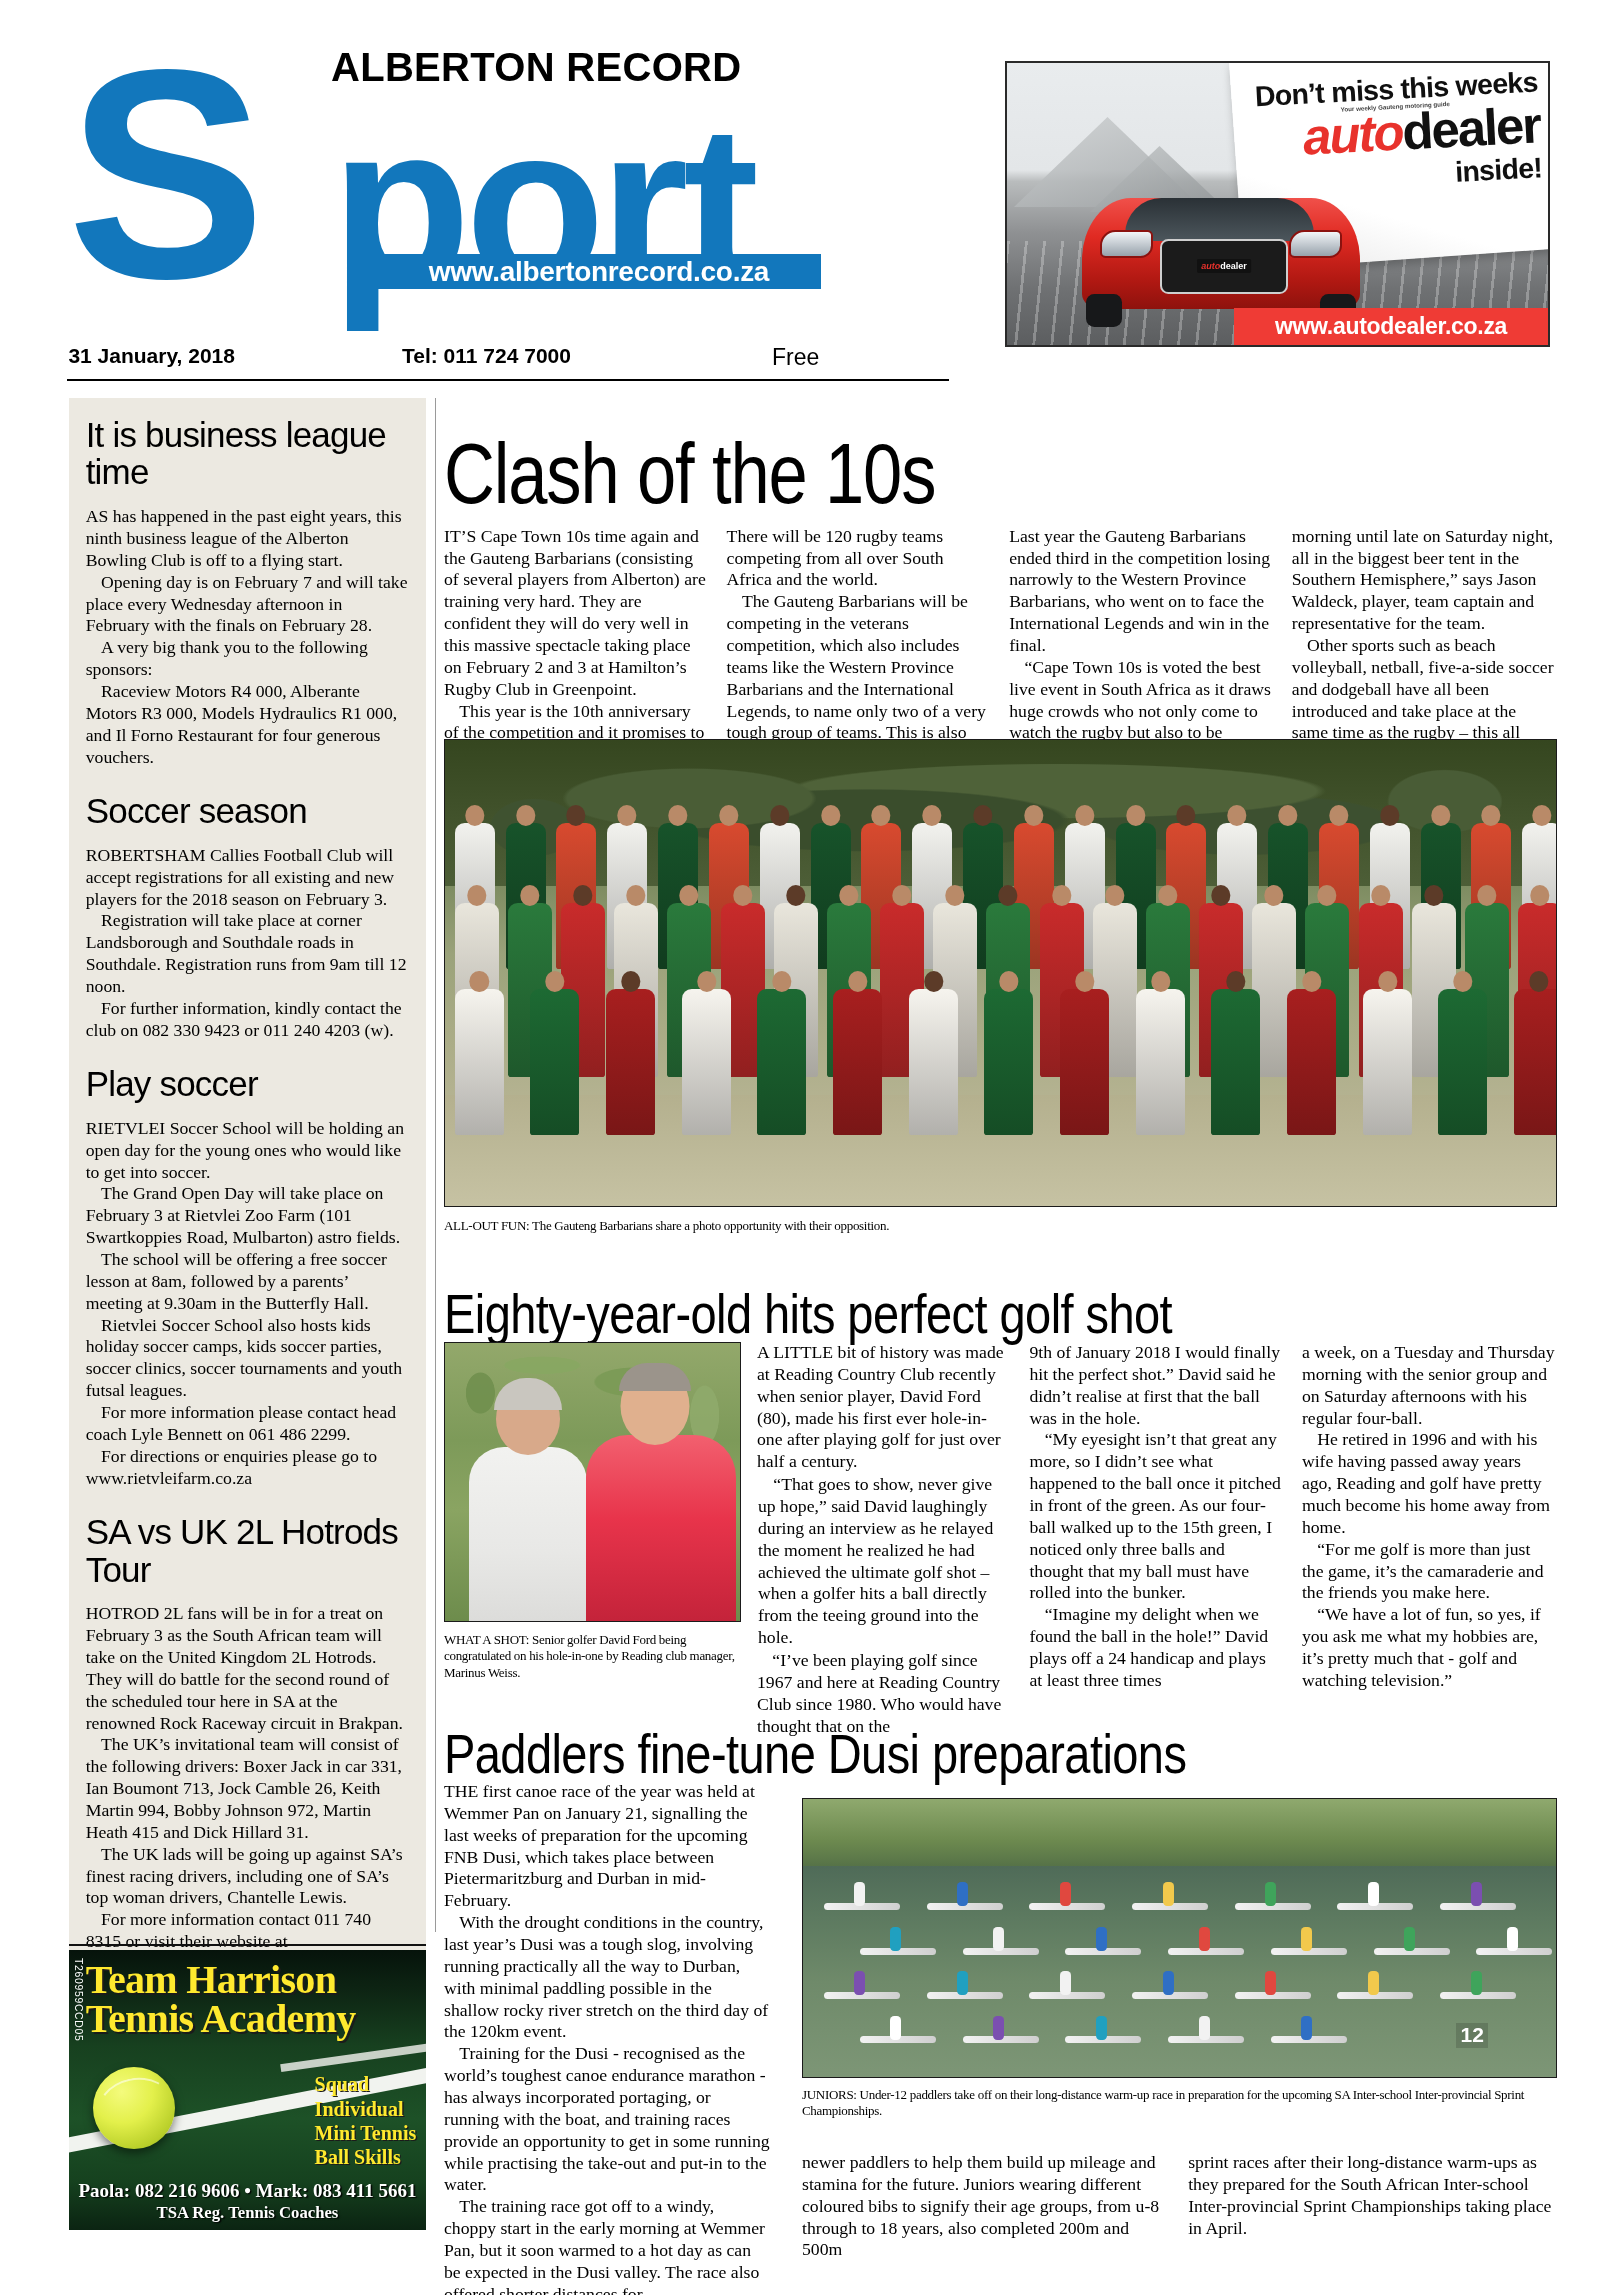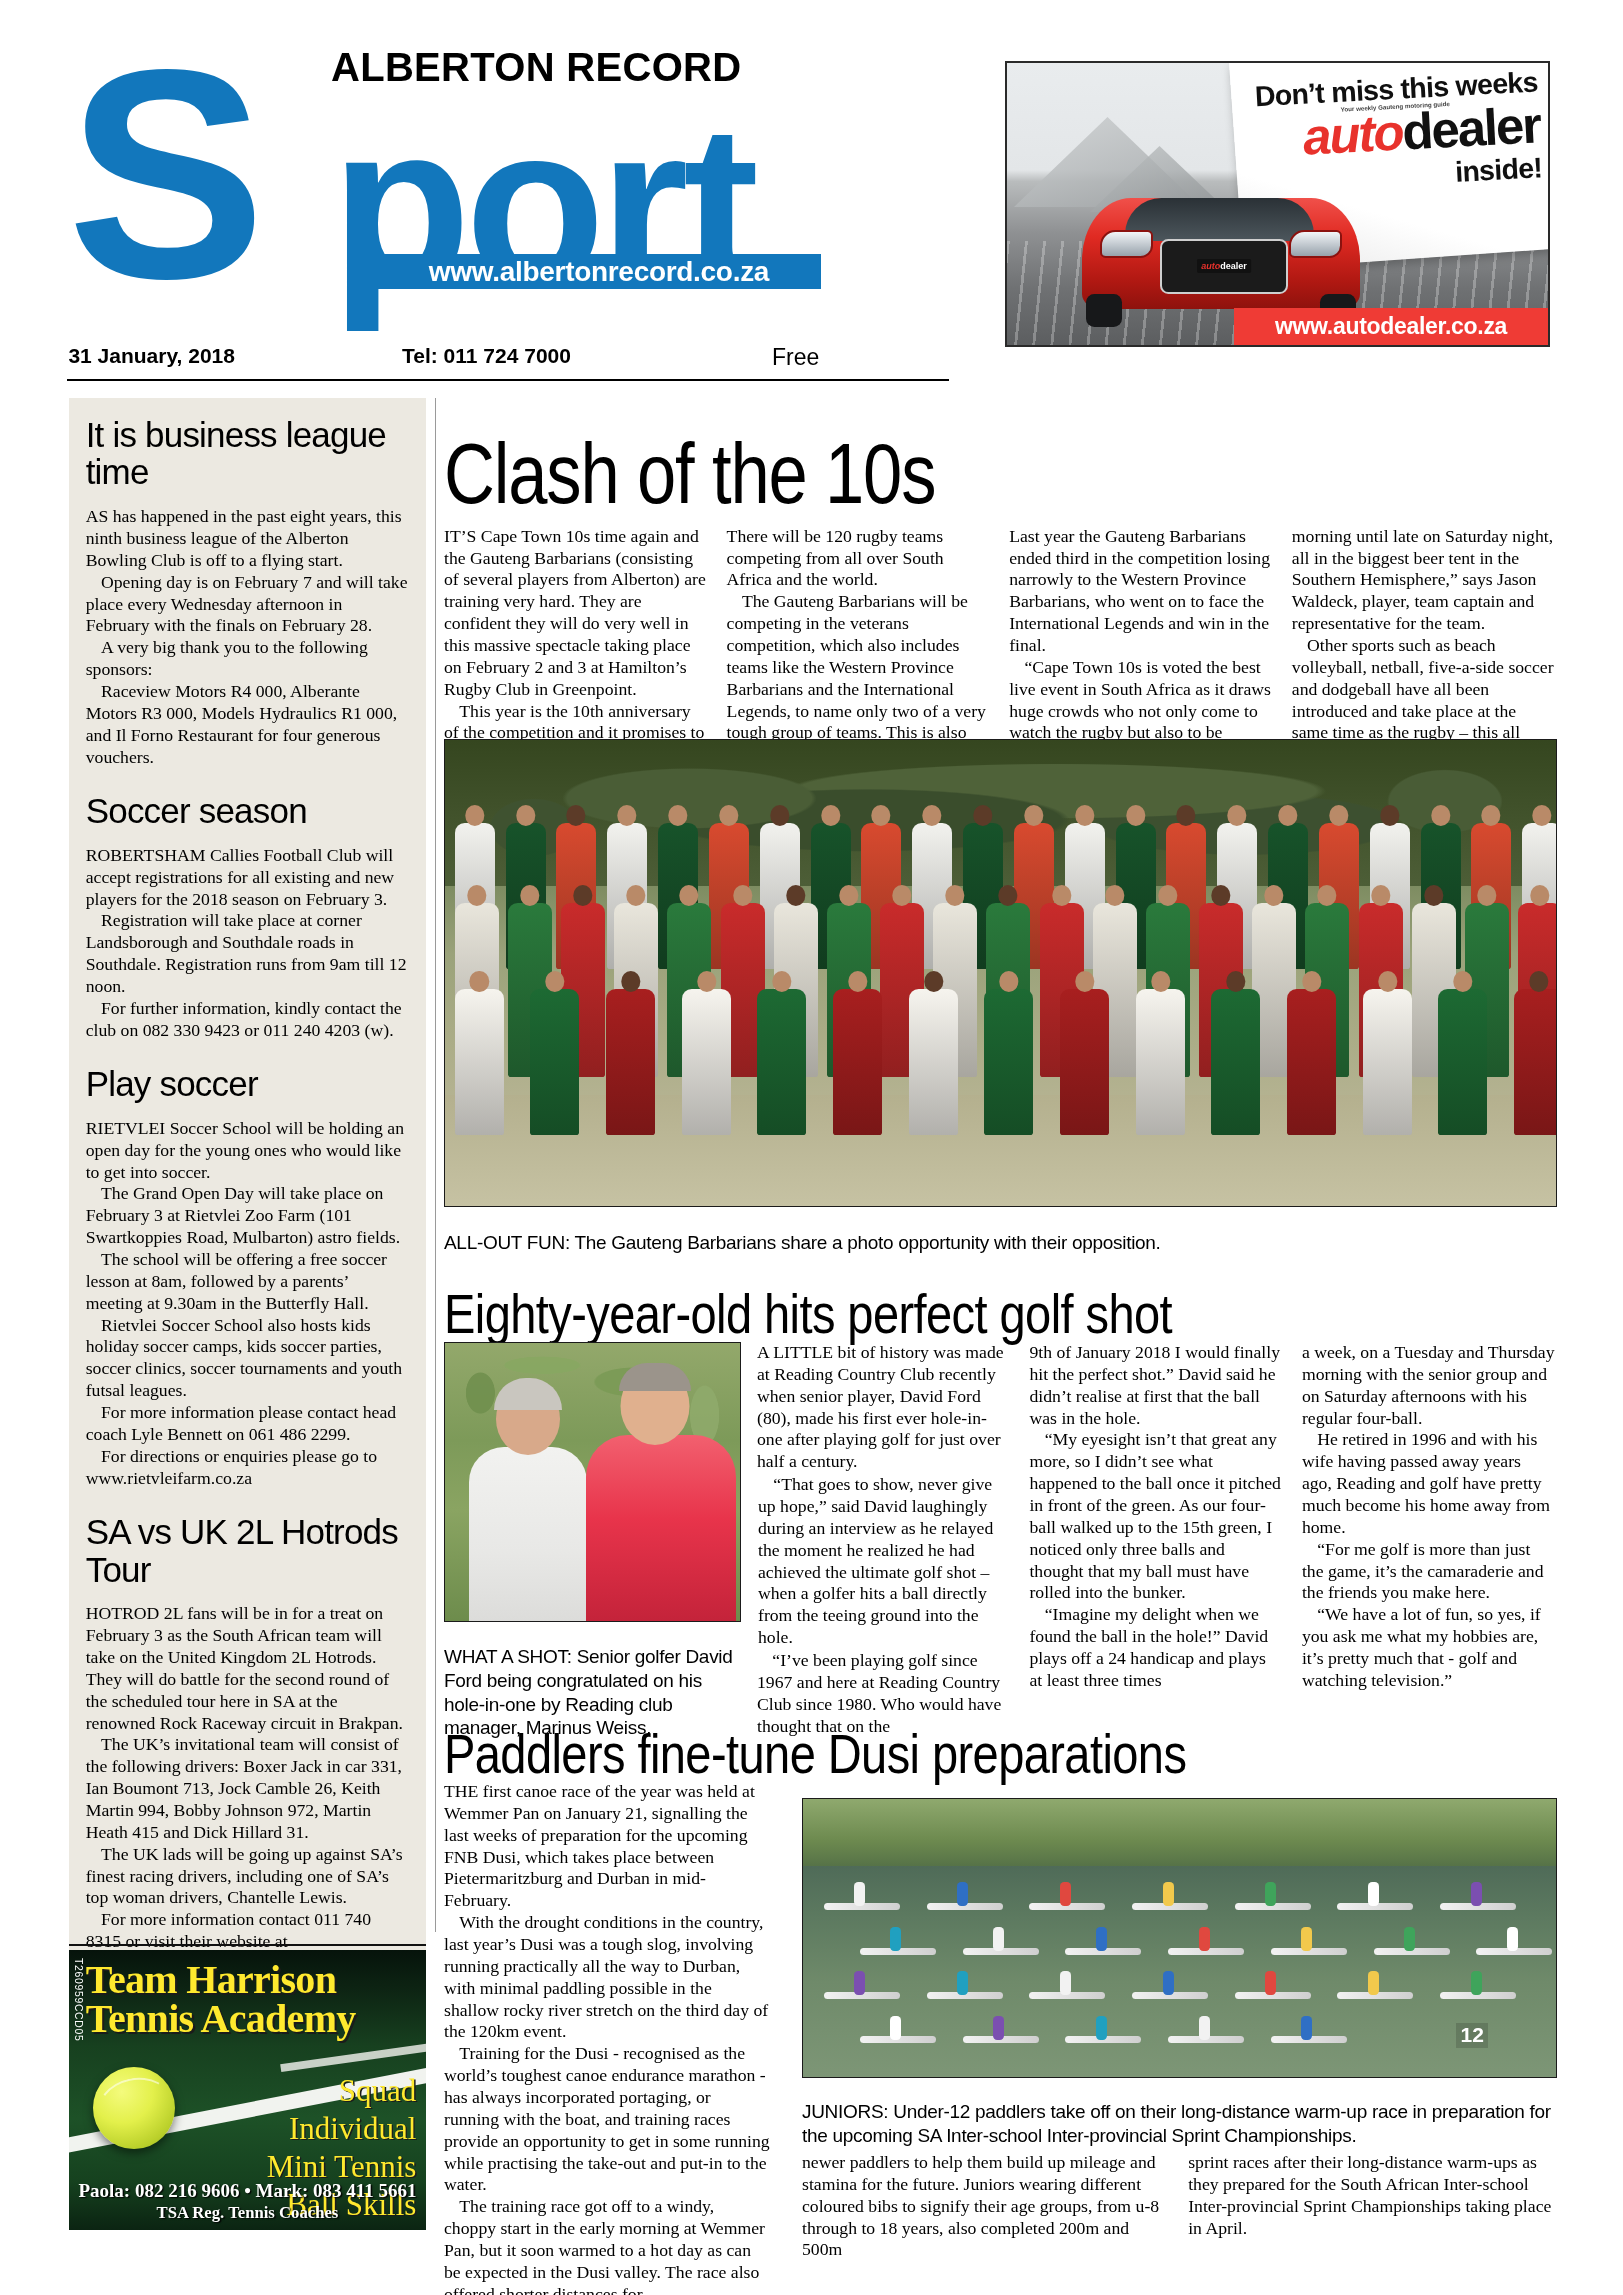--- a/index.html
+++ b/index.html
@@ -275,24 +275,24 @@
   }
   .body4 p, .body2 p, .body3 p { margin: 0; text-indent: 15.3px; }
 
   .photo {
     position: relative;
     border: 1.4px solid #1b1b1b;
     overflow: hidden;
     background: #7c8a6a;
   }
   .cap {
-    font-family: Liberation Sans, sans-serif;
-    font-size: 19px;
+    font-family: Liberation Serif, serif;
+    font-size: 13px;
     line-height: 1.25;
-    margin-top: 18px;
+    margin-top: 5px;
     letter-spacing: -0.3px;
   }
 
   
   .ph-rugby {
     position: absolute; left: 444px; top: 739px;
     width: 1111px; height: 466px;
   }
   .ph-rugby .sky {
     position: absolute; inset: 0;
@@ -451,24 +451,24 @@
     position: absolute; left: 16.7px; top: 9.7px; right: 7px;
     font-family: "Liberation Serif", serif;
     font-weight: bold;
     font-size: 40px; line-height: .98;
     color: #ffe92e;
     text-shadow: 2.1px 2.1px 0 #1b1b1b;
     letter-spacing: -0.7px;
   }
   .ad-tennis .t2 {
     position: absolute; right: 9.7px; top: 122px;
-    text-align: right;
+    text-align: left;
     font-family: "Liberation Serif", serif;
-    font-weight: normal;
-    font-size: 31px; line-height: 1.22;
+    font-weight: bold;
+    font-size: 20px; line-height: 1.22;
     color: #ffe92e;
     text-shadow: 1.4px 1.4px 0 #1b1b1b;
   }
   .ad-tennis .t3 {
     position: absolute; left: 0; right: 0; bottom: 28px;
     text-align: center;
     font-family: "Liberation Serif", serif;
     font-weight: bold; font-size: 19px;
     color: #fff; text-shadow: 1.4px 1.4px 1.4px #000;
   }

